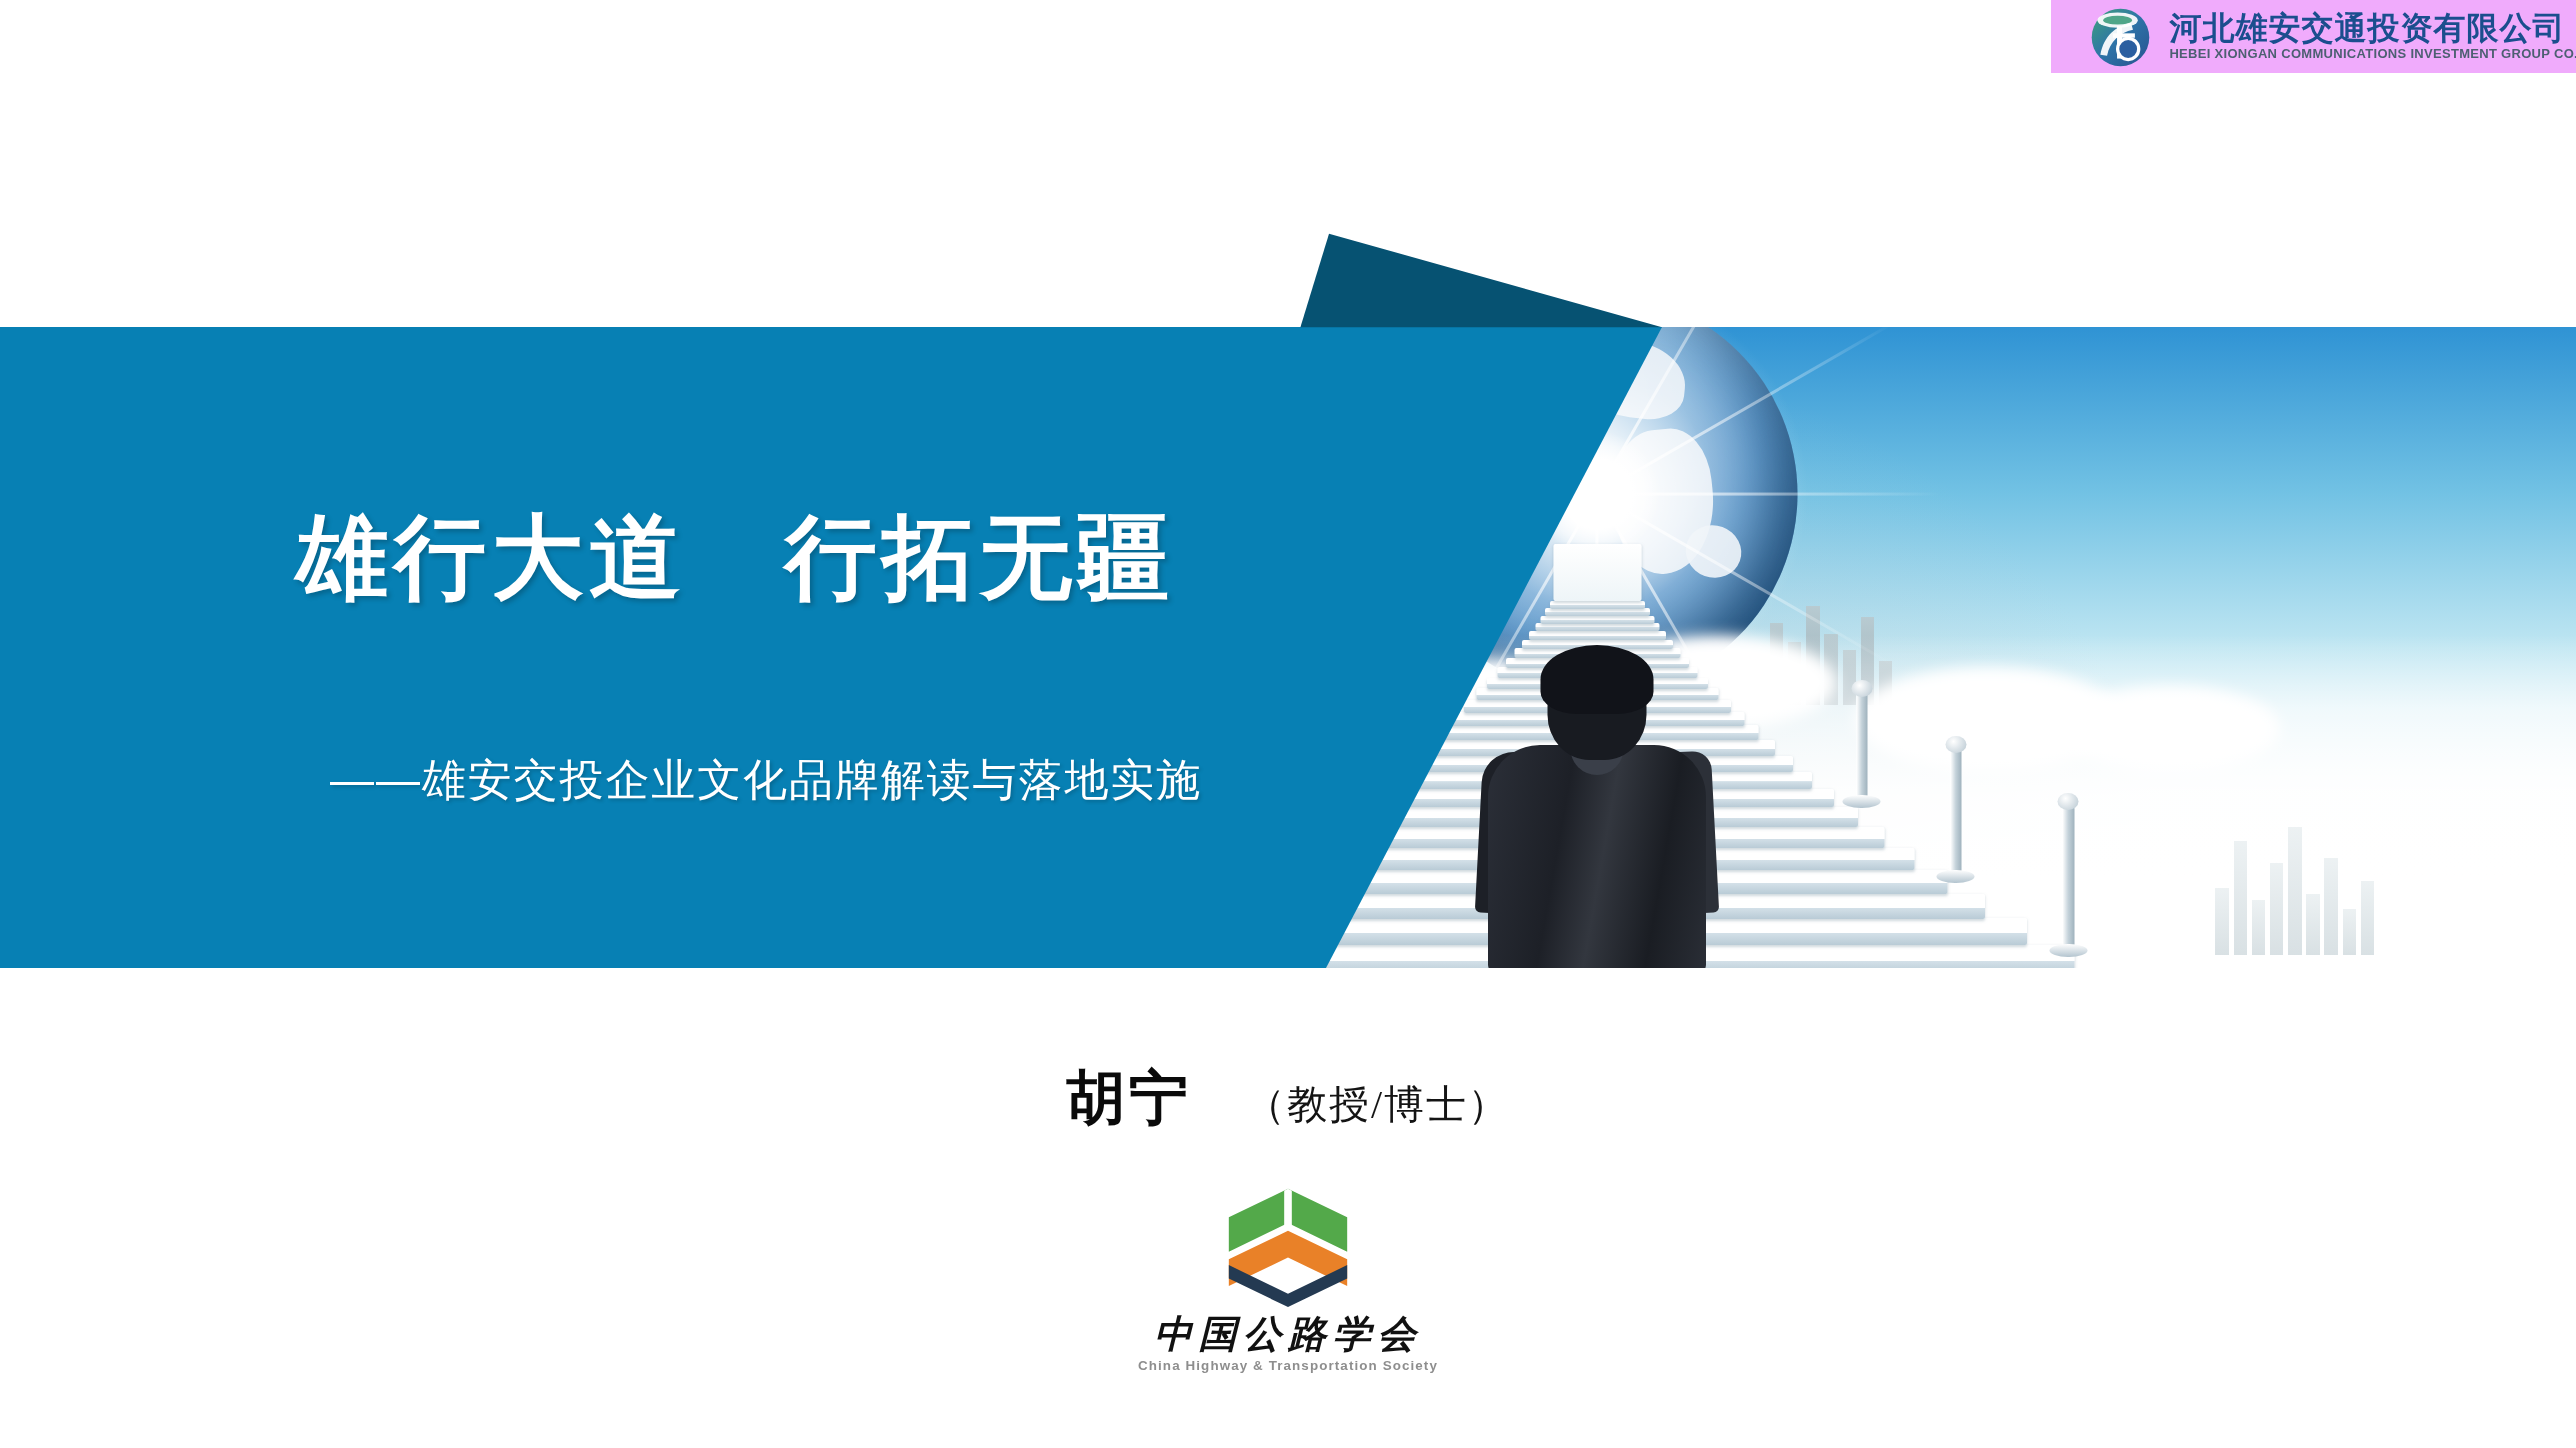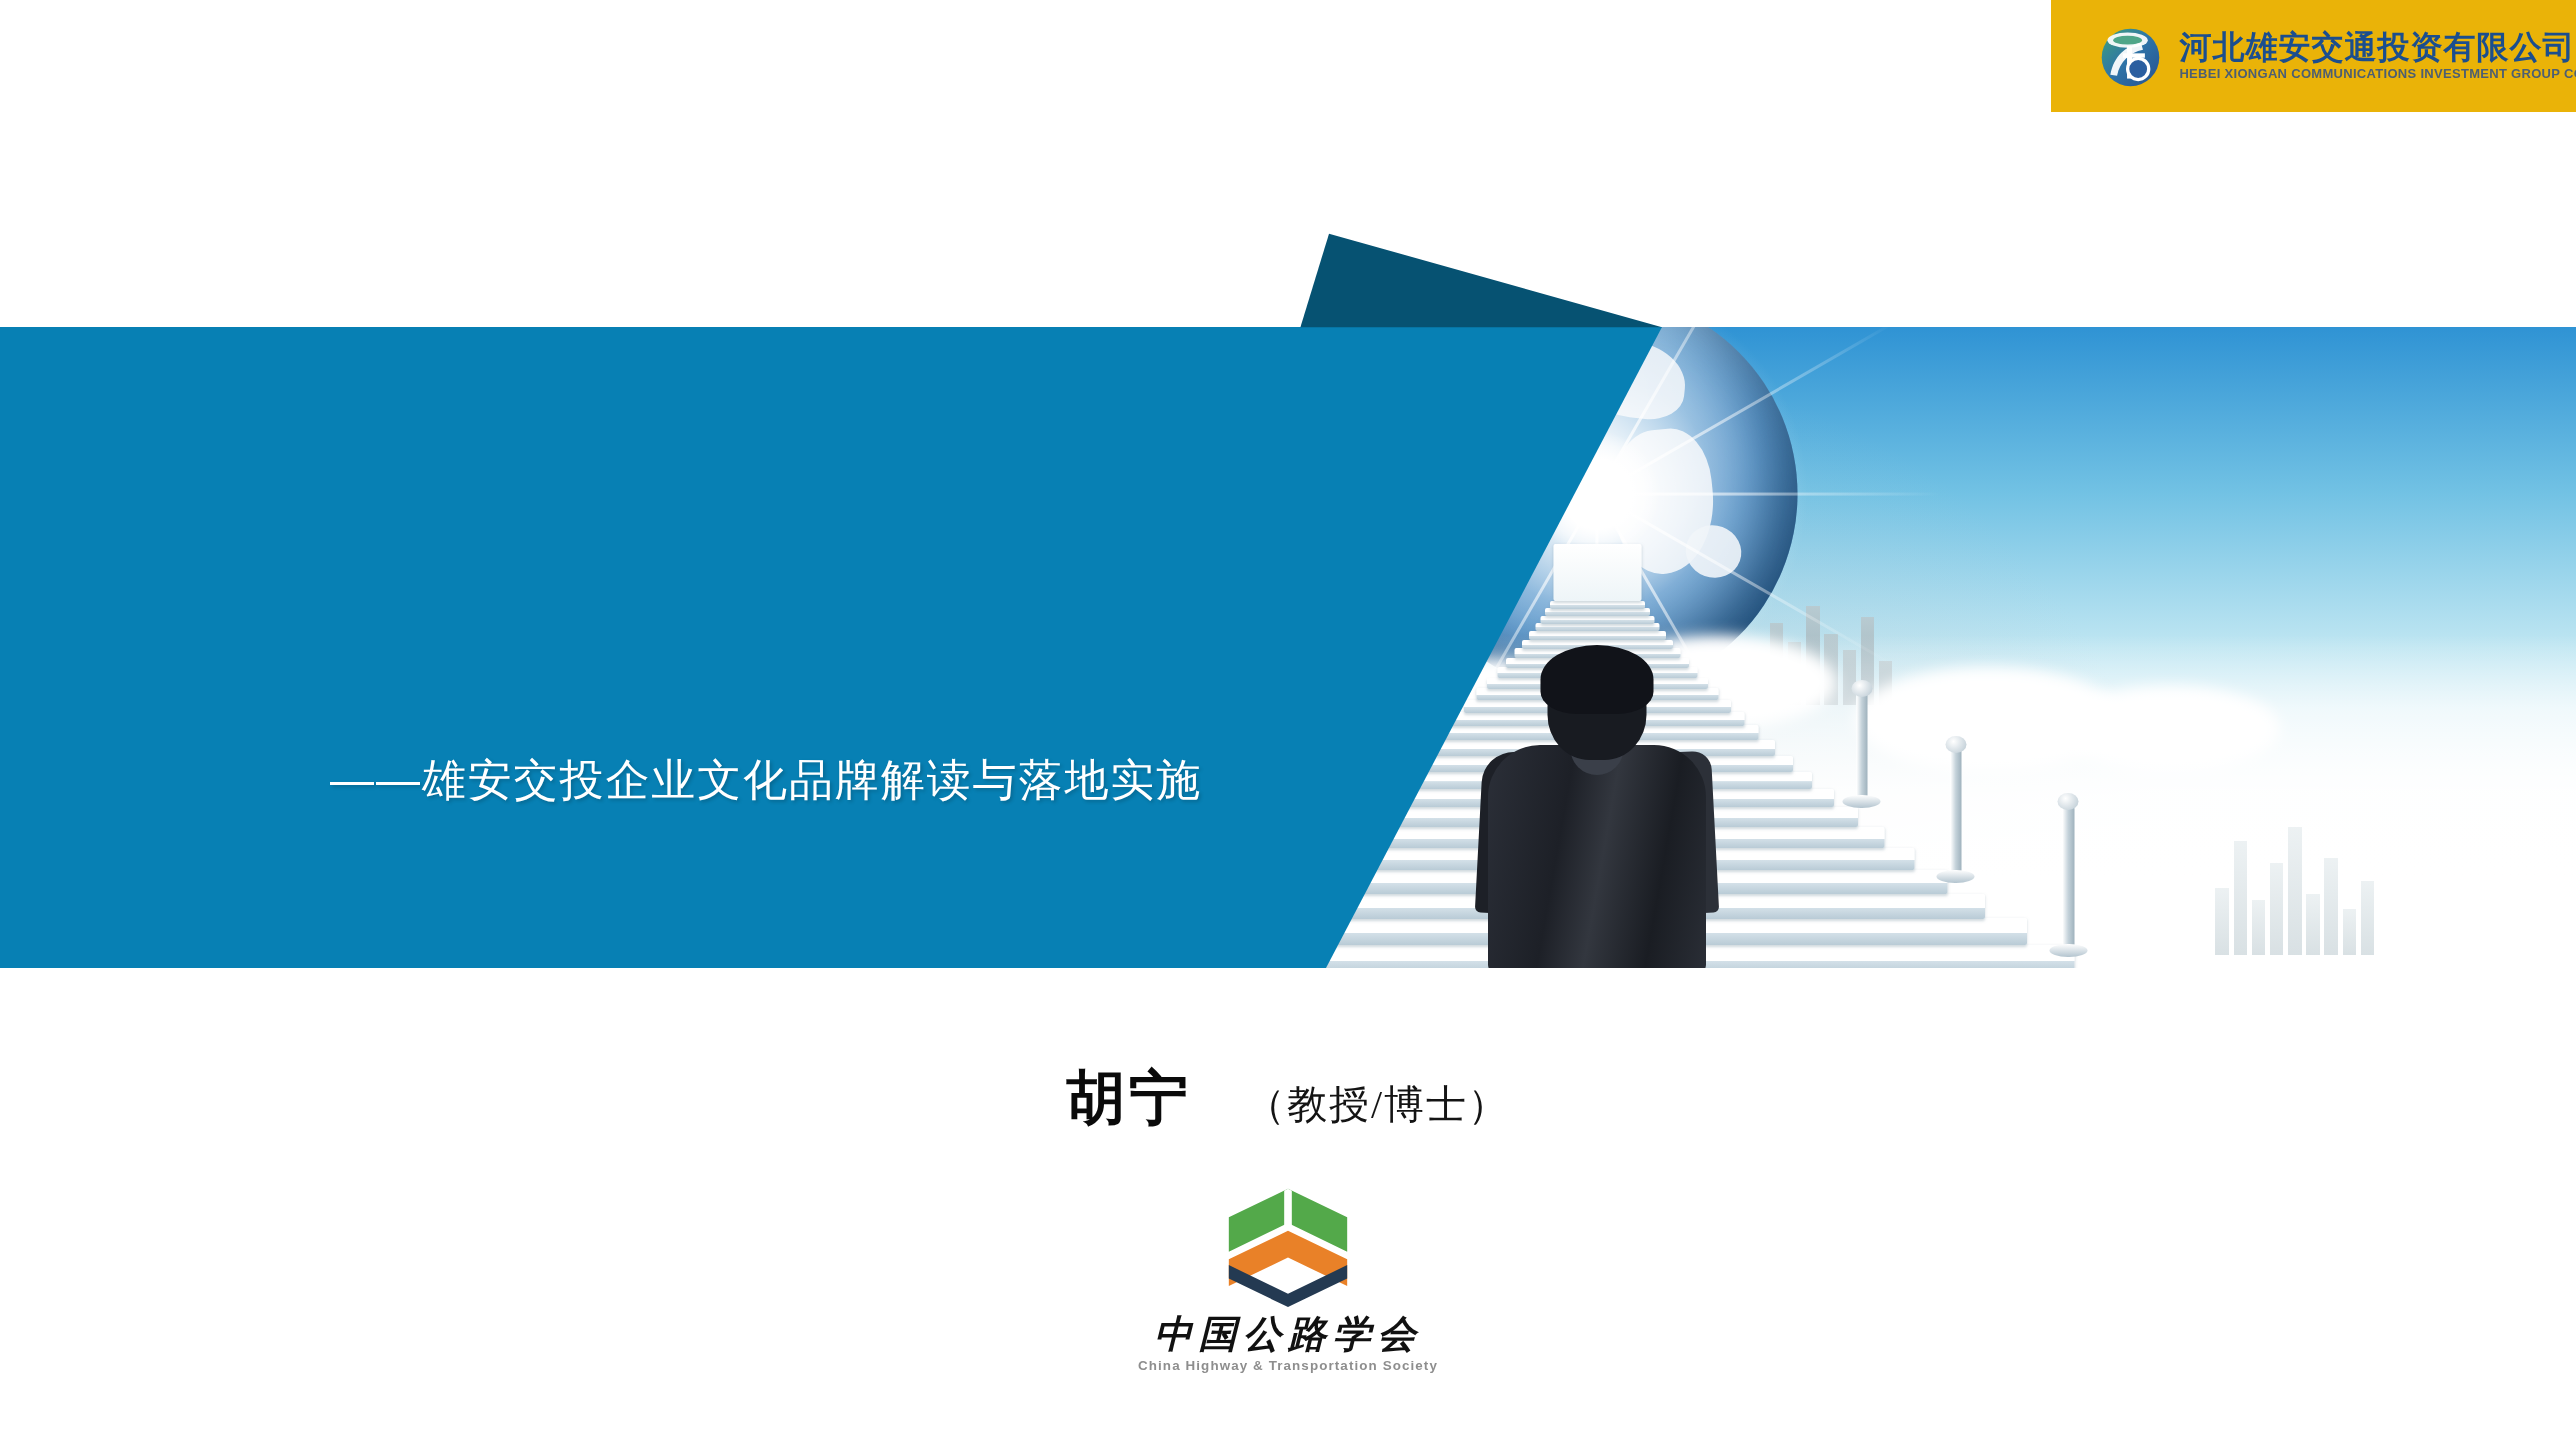--- a/index.html
+++ b/index.html
@@ -8,23 +8,23 @@
 
   .slide {
     position:absolute; inset:0;
     width:2576px; height:1448px;
     background:#ffffff;
     overflow:hidden;
   }
 
   
   .corp-logo-box {
-    position:absolute; top:0; left:2051px; width:525px; height:112px;
-    background:#eab308;
-    display:flex; align-items:center; padding-left:44px; gap:13.4px;
+    position:absolute; top:0; left:2051px; width:525px; height:73px;
+    background:#f0abfc;
+    display:flex; align-items:center; padding-left:34px; gap:13.4px;
   }
   .corp-mark { width:71px; height:71px; flex:0 0 71px; position:relative; }
   .corp-text { display:flex; flex-direction:column; justify-content:center; gap:1.9px; }
   .corp-cn {
     font-size:32px; font-weight:bold; color:#1b4e8e;
     letter-spacing:1px; line-height:1.05; white-space:nowrap;
   }
   .corp-en {
     font-size:13px; color:#4d5f72; letter-spacing:0.3px;
     white-space:nowrap; line-height:1.1; font-weight:600;
@@ -346,20 +346,21 @@
       </div>
     </div>
 
     <div class="blue-wedge"></div>
   </div>
 
   <svg class="dark-wedge" viewBox="0 0 2700 1518" preserveAspectRatio="none">
     <polygon points="1393,245 1742,343 1363,343" fill="#065272"></polygon>
   </svg>
 
+  <div class="banner-title">雄行大道　行拓无疆</div>
   <div class="banner-subtitle">——雄安交投企业文化品牌解读与落地实施</div>
 
   <div class="presenter">
     <span class="presenter-name">胡宁</span>
     <span class="presenter-title">（教授/博士）</span>
   </div>
 
   <div class="society">
     <div class="cube">
       <svg viewBox="0 0 132 132" width="126" height="126">

